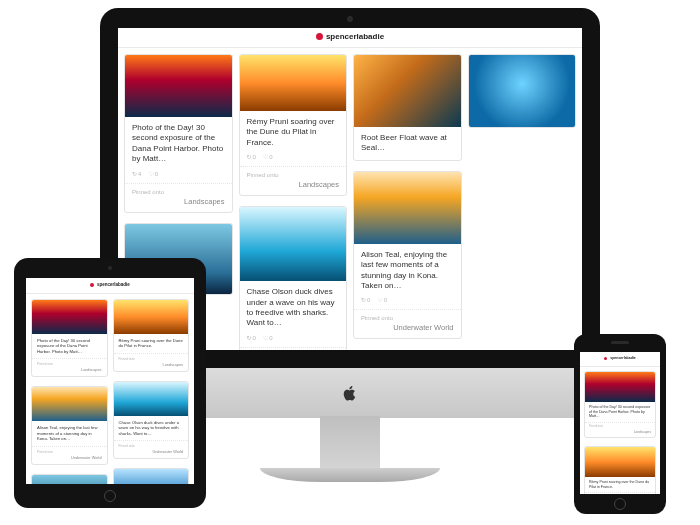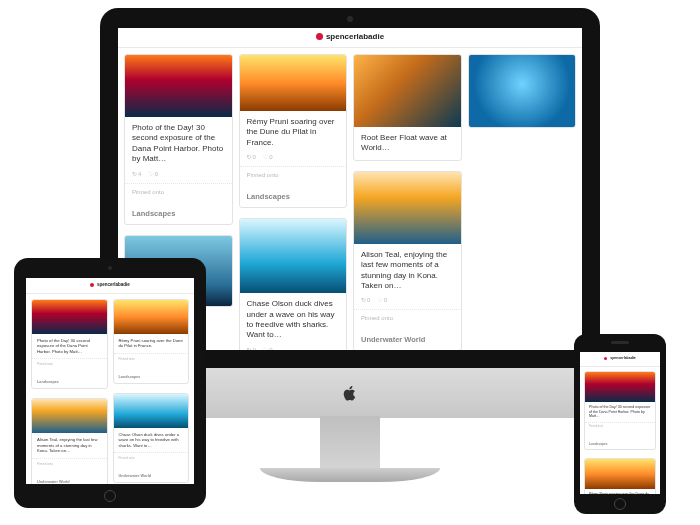--- a/index.html
+++ b/index.html
@@ -205,21 +205,21 @@
   }
   .meta-ico { letter-spacing: 1px; }
 
   .card-foot {
     border-top: 1px dotted #e6e6e6;
     padding: 5px 7px 6px;
   }
   .ipad-screen .card-foot { padding: 3px 5px 4px; }
   .iphone-screen .card-foot { padding: 2px 4px 3px; }
   .foot-label { font-size: 6px; color: #b8b8b8; }
-  .foot-value { font-size: 7.5px; color: #888; font-weight: 700; margin-top: 14px; }
+  .foot-value { font-size: 7.5px; color: #888; font-weight: 400; margin-top: 2px; text-align: right; }
   .ipad-screen .foot-label { font-size: 3px; }
   .ipad-screen .foot-value { font-size: 3.8px; }
   .iphone-screen .foot-label { font-size: 2.6px; }
   .iphone-screen .foot-value { font-size: 3.2px; }
 
   
   .img-sunset-pier { height: 62px; background: linear-gradient(180deg,#ff7a18 0%,#af002d 40%,#0b2a4a 100%); }
   .img-dune-sunset { height: 56px; background: linear-gradient(180deg,#ffe36b 0%,#ff8c2a 50%,#8a3b00 100%); }
   .img-underwater-dive { height: 74px; background: linear-gradient(180deg,#d9f6ff 0%,#1fa7d6 60%,#064f73 100%); }
   .img-kona-wave { height: 72px; background: linear-gradient(180deg,#ffe4b0 0%,#f5a623 35%,#1f5f8b 100%); }
@@ -299,21 +299,21 @@
           <div class="card-foot">
             <div class="foot-label">Pinned onto</div>
             <div class="foot-value">Underwater World</div>
           </div>
         </div>
 
         
         <div class="card">
           <div class="card-img img-wave-barrel"></div>
           <div class="card-body">
-            <div class="card-title">Root Beer Float wave at World…</div>
+            <div class="card-title">Root Beer Float wave at Seal…</div>
           </div>
         </div>
 
         
         <div class="card">
           <div class="card-img img-kona-wave"></div>
           <div class="card-body">
             <div class="card-title">Alison Teal, enjoying the last few moments of a stunning day in Kona. Taken on…</div>
             <div class="card-meta">
               <span class="meta-ico"><span>↻</span><span>0</span></span>

